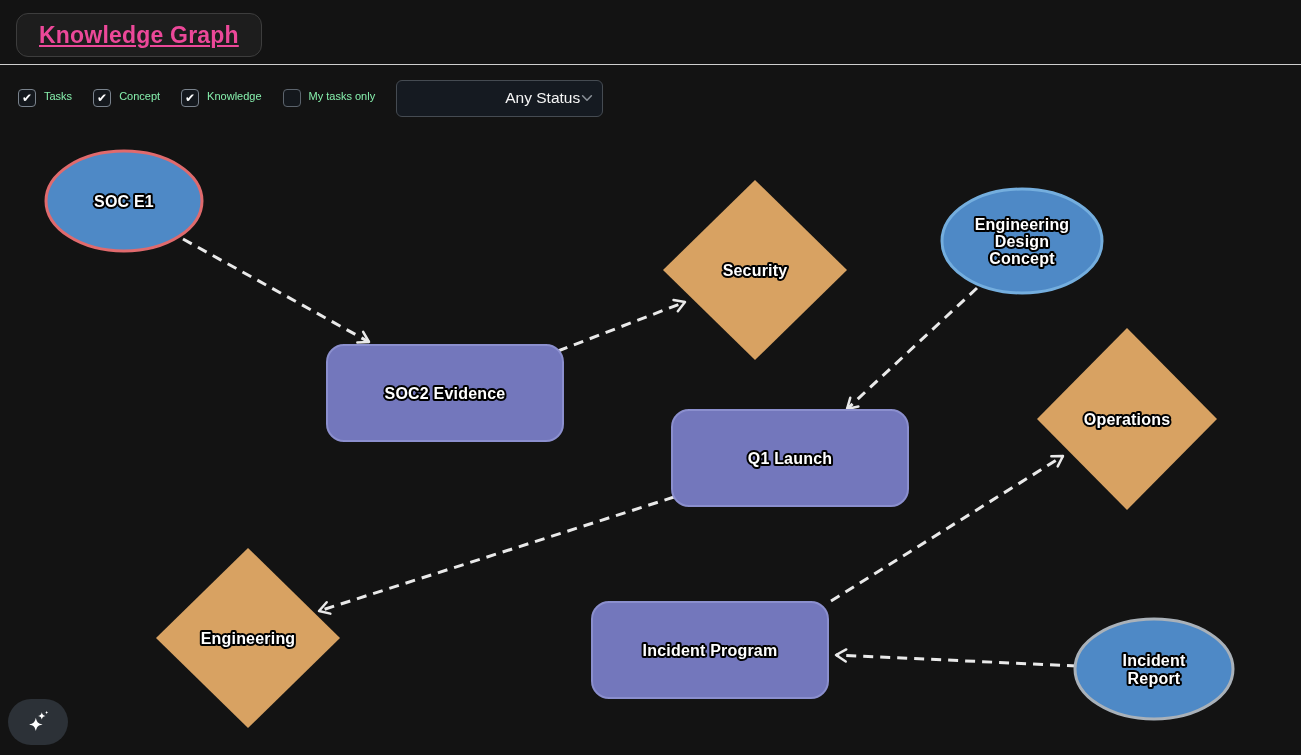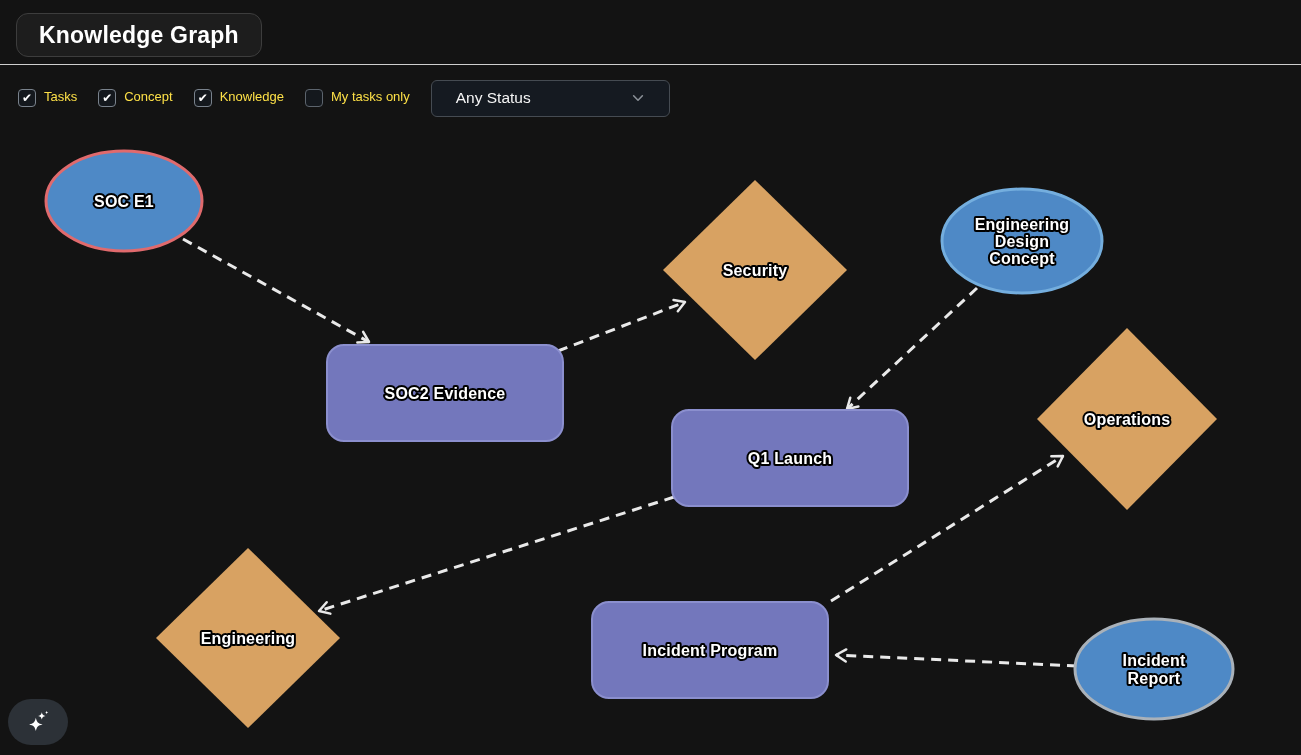--- a/index.html
+++ b/index.html
@@ -4,40 +4,40 @@
 <style>
   html,body{margin:0;padding:0;background:#131313;}
   .app{
     position:relative;width:1301px;height:755px;overflow:hidden;
     background:#131313;font-family:"Liberation Sans",sans-serif;color:#fff;
   }
   
   .title-pill{
     position:absolute;left:16px;top:13px;height:42px;line-height:42px;
     padding:0 22px;background:#1d1d1d;border:1px solid #3d3d3d;border-radius:12px;
-    font-size:23px;font-weight:bold;color:#ffffff;letter-spacing:.2px;
+    font-size:23px;font-weight:bold;color:#ec4899;letter-spacing:.2px;text-decoration:underline;
   }
   .divider{position:absolute;left:0;top:64px;width:1301px;height:1px;background:#cfcfcf;}
   
   .filter-bar{
     position:absolute;left:18px;top:79px;height:38px;
     display:flex;align-items:center;gap:21px;
   }
   .filter-check{display:flex;align-items:center;gap:8px;cursor:pointer;}
   .cb{
     width:18px;height:18px;border-radius:4px;background:#14181d;
     border:1.5px solid #5c646d;display:flex;align-items:center;justify-content:center;
     font-size:12px;color:#fff;box-sizing:border-box;
   }
   .cb.checked{border-color:#79828c;}
-  .cb-label{font-size:13px;color:#fde047;position:relative;top:-2px;}
+  .cb-label{font-size:11px;color:#86efac;position:relative;top:-2px;}
   .status-select{
-    width:239px;height:37px;background:#151a21;border:1px solid #454b52;
-    border-radius:6px;display:flex;align-items:center;justify-content:space-between;
-    padding:0 24px;box-sizing:border-box;cursor:pointer;
+    width:207px;height:37px;background:#151a21;border:1px solid #454b52;
+    border-radius:6px;display:flex;align-items:center;justify-content:flex-end;
+    padding:0 8px;box-sizing:border-box;cursor:pointer;
   }
   .status-select .value{font-size:15.5px;color:#f5f5f5;}
   .chev{width:14px;height:14px;}
   
   .graph{position:absolute;left:0;top:0;width:1301px;height:755px;}
   .edge{fill:none;stroke-width:3;stroke-dasharray:10 7;}
   .node{cursor:pointer;}
   .node-label{
     font-family:"Liberation Sans",sans-serif;font-size:16px;font-weight:bold;
     fill:#ffffff;stroke:#000000;stroke-width:4px;paint-order:stroke;

